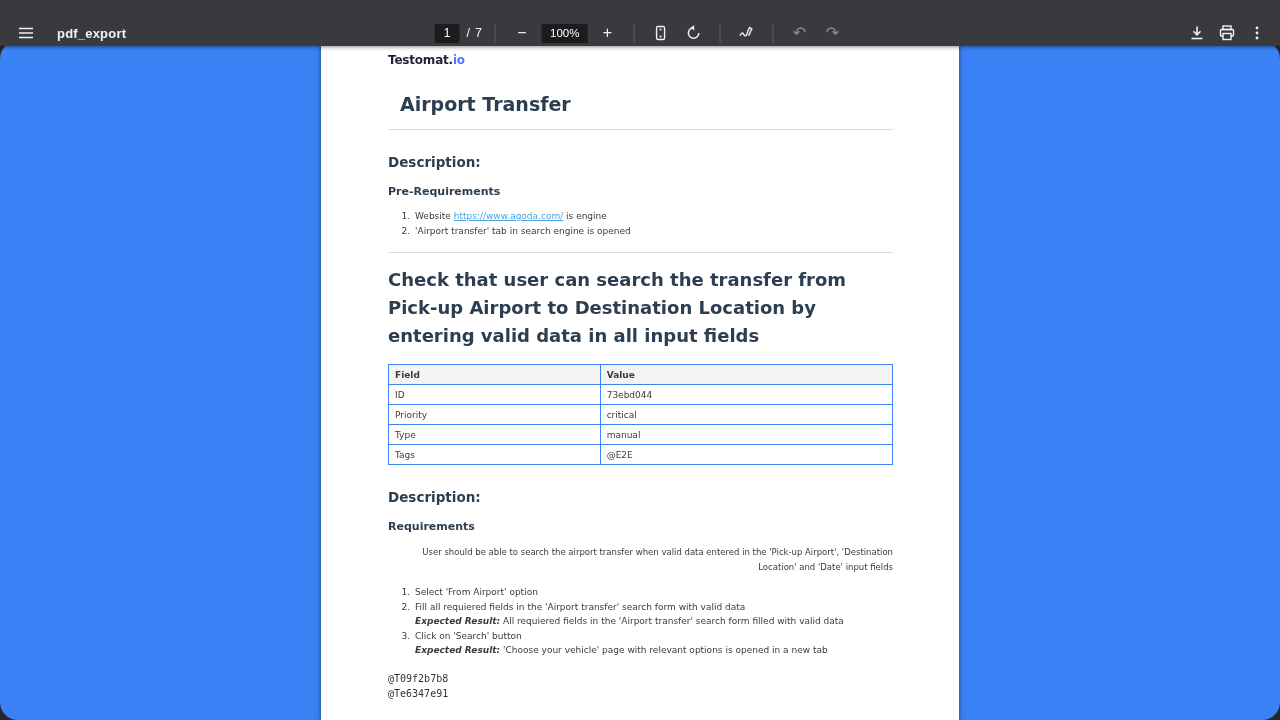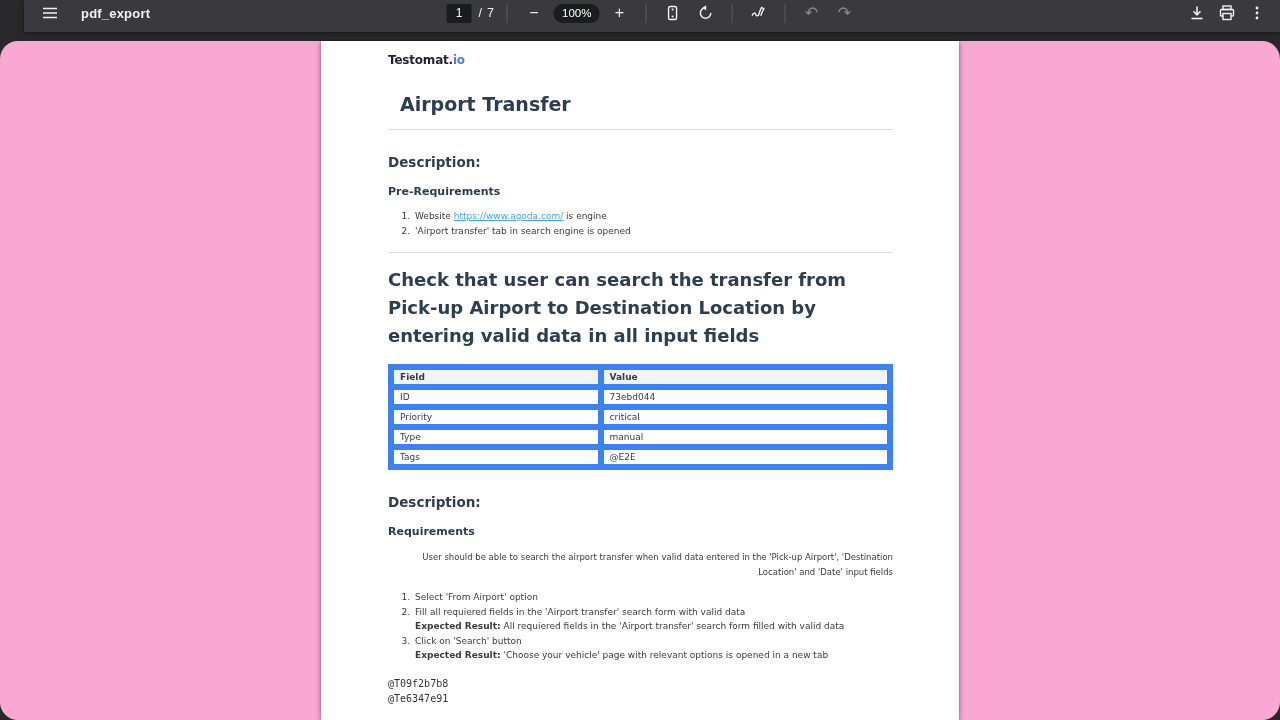--- a/index.html
+++ b/index.html
@@ -1,51 +1,51 @@
 <!DOCTYPE html>
 <html><head>
 <meta charset="utf-8">
 <style>
   * { margin: 0; padding: 0; box-sizing: border-box; }
   html, body { width: 1280px; height: 720px; overflow: hidden; }
   body { background: #28282b; font-family: "Liberation Sans", sans-serif; }
 
   
   .toolbar {
-    position: absolute; top: 0; left: 0; right: 0; height: 32px;
-    background: #3a3a3e; display: flex; align-items: flex-start;
-    box-shadow: 0 1px 4px rgba(0,0,0,0.45); z-index: 10; margin-left: 24px;
+    position: absolute; top: 0; left: 0; right: 0; height: 46px;
+    background: #3a3a3e; display: flex; align-items: flex-end;
+    box-shadow: 0 1px 4px rgba(0,0,0,0.45); z-index: 10;
   }
   .tb-left { display: flex; align-items: center; gap: 18px; padding-left: 13px; }
   .tb-title { color: #f1f1f1; font-size: 13px; font-weight: 600; letter-spacing: .2px; }
   .icon-btn {
     background: transparent; border: none; width: 26px; height: 26px;
     display: flex; align-items: center; justify-content: center;
     cursor: pointer; padding: 0; color: #f1f1f1; border-radius: 50%;
   }
   .tb-center {
     position: absolute; left: 50%; transform: translateX(-50%);
     display: flex; align-items: center; gap: 7px;
   }
   .page-input {
     width: 25px; height: 19px; background: #1b1c1d; border: none; border-radius: 2px;
     color: #fff; font-size: 12px; text-align: center; font-family: "Liberation Sans", sans-serif;
   }
   .page-total-wrap { color: #f1f1f1; font-size: 12.5px; display: flex; gap: 5px; }
   .tb-sep { width: 1px; height: 19px; background: #5d5d61; margin: 0 6px; }
   .glyph-btn { font-size: 16px; line-height: 1; }
   .zoom-box {
-    background: #1b1c1d; color: #fff; font-size: 11.5px; border-radius: 9px;
+    background: #1b1c1d; color: #fff; font-size: 11.5px; border-radius: 0;
     padding: 3.5px 8px; min-width: 40px; text-align: center;
   }
   .dimmed { color: #8a8a8f; }
   .tb-right { position: absolute; right: 0; display: flex; align-items: center; gap: 4px; padding-right: 10px; }
 
   
-  .viewer { position: absolute; top: 41px; left: 0; right: 0; bottom: 0; background: #f9a8d4; border-radius: 18px; }
+  .viewer { position: absolute; top: 41px; left: 0; right: 0; bottom: 0; background: #3b82f6; border-radius: 18px; }
   .pdf-page {
     position: absolute; left: 321px; top: 0; width: 638px; height: 679px;
     background: #ffffff; box-shadow: 0 1px 5px rgba(0,0,0,0.5); overflow: hidden;
   }
 
   
   .doc {
     padding: 12px 66px 0 67px; color: #3b3b3b;
     font-family: "DejaVu Sans", sans-serif;
   }
@@ -54,25 +54,25 @@
   .doc-title { font-size: 19px; font-weight: bold; color: #2c3e50; margin: 26px 0 0 12px; }
   .created { font-size: 9px; color: #95999f; margin: 10px 0 0 15px; }
   .rule { border: none; border-top: 1px solid #dcdcdc; margin-top: 14px; }
   .h-section { font-size: 13.5px; font-weight: bold; color: #2c3e50; margin-top: 24px; }
   .h-sub { font-size: 11px; font-weight: bold; color: #2c3e50; margin-top: 15px; }
   .list { margin: 11px 0 0 0; padding-left: 25px; font-size: 9px; line-height: 14.5px; color: #3b3b3b; }
   .list li { padding-left: 2px; }
   .doc-link { color: #4aa3df; text-decoration: underline; }
   .test-title { font-size: 18px; line-height: 28px; font-weight: bold; color: #2c3e50; margin-top: 13px; }
   .meta-table { width: 100%; border-collapse: collapse; margin-top: 14px; font-size: 9px; color: #3b3b3b; }
-  .meta-table th, .meta-table td { border: 6px solid #3b82f6; text-align: left; padding: 0 6px; font-weight: normal; height: 20px; }
+  .meta-table th, .meta-table td { border: 1px solid #3b82f6; text-align: left; padding: 0 6px; font-weight: normal; height: 20px; }
   .meta-table th { background: #f3f3f3; font-weight: bold; }
   .meta-table .col-field { width: 42%; }
   .para { font-size: 8.5px; line-height: 14.5px; margin-top: 12px; text-align: right; }
-  .expected { font-weight: bold; }
+  .expected { font-weight: bold; font-style: italic; }
   .tags { margin-top: 13px; font-family: "DejaVu Sans Mono", monospace; font-size: 10px; line-height: 15px; color: #333333; }
 </style>
 </head>
 <body>
 
 <div class="toolbar">
   <div class="tb-left">
     <button class="icon-btn">
       <svg width="18" height="18" viewBox="0 0 18 18">
         <path d="M2 4.5h14M2 9h14M2 13.5h14" stroke="#f1f1f1" stroke-width="1.7" fill="none"></path>

